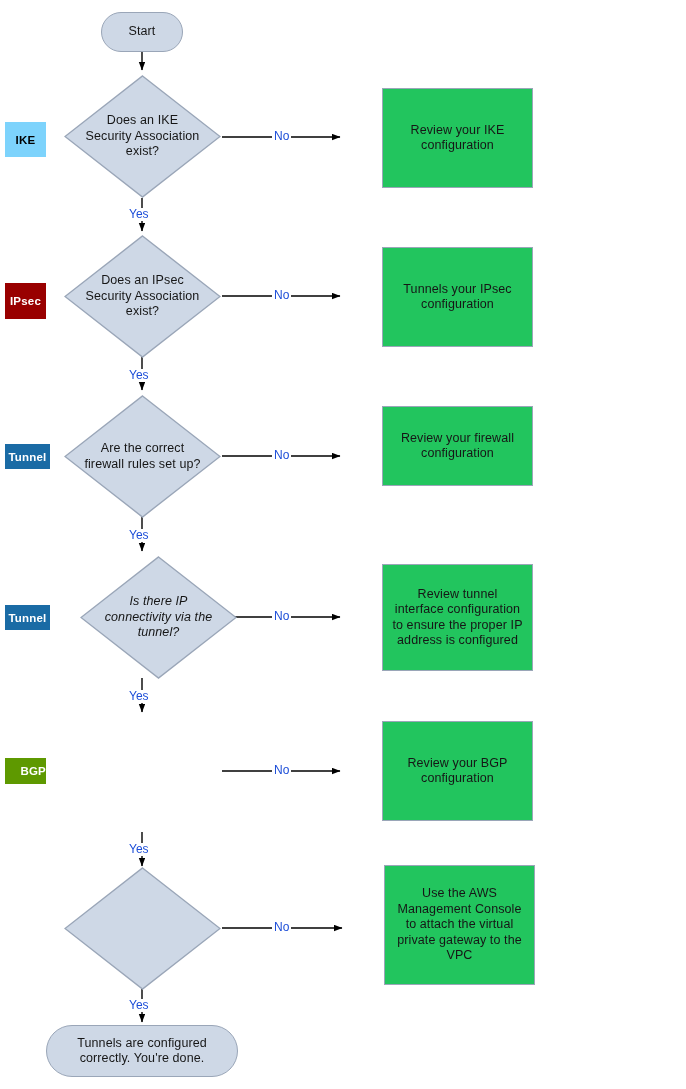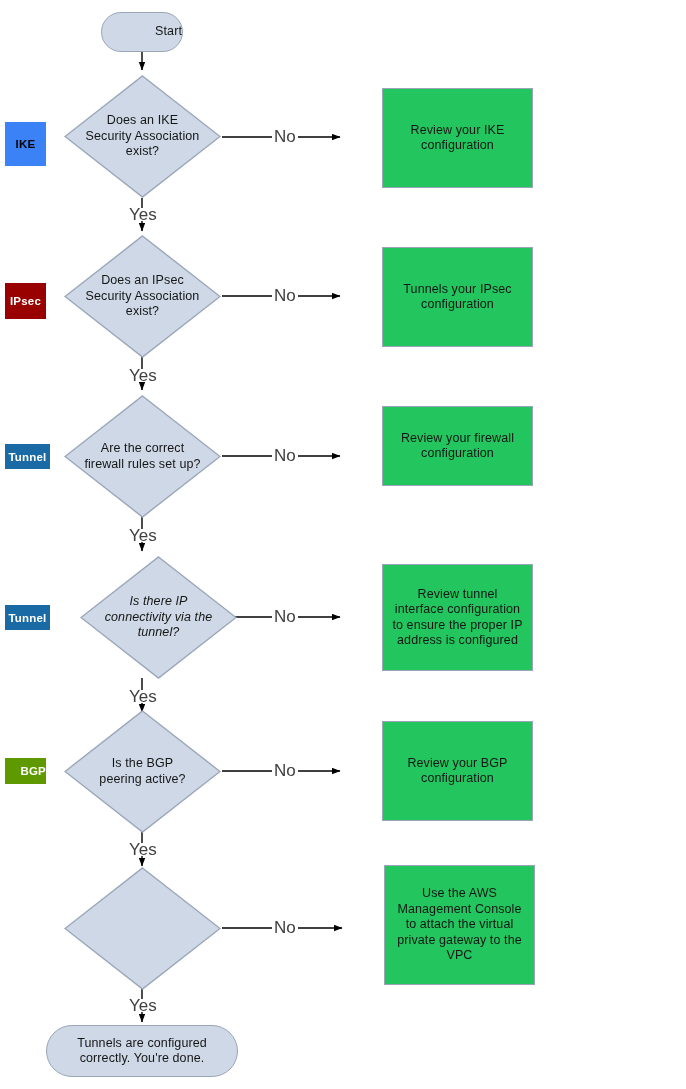--- a/index.html
+++ b/index.html
@@ -77,22 +77,22 @@
     align-items: center;
     justify-content: center;
     margin-left: 36px;
   }
   .process .node-text {
     width: 92%;
   }
   
   .edge-label {
     position: absolute;
-    font-size: 17px;
-    color: #404040;
+    font-size: 12px;
+    color: #1d4ed8;
     background: #ffffff;
     padding: 0 2px;
     line-height: 13px;
     white-space: nowrap;
   }
   
   .stage-badge {
     position: absolute;
     display: flex;
     align-items: center;
@@ -137,25 +137,25 @@
       <line x1="222" y1="771" x2="340" y2="771" marker-end="url(#arrowhead)"></line>
 
       <line x1="142" y1="832" x2="142" y2="866" marker-end="url(#arrowhead)"></line>
 
       <line x1="222" y1="928" x2="342" y2="928" marker-end="url(#arrowhead)"></line>
 
       <line x1="142" y1="989" x2="142" y2="1022" marker-end="url(#arrowhead)"></line>
     </g>
   </svg>
 
-  <div class="terminator" style="left:101px; top:12px; width:82px; height:40px;justify-content:flex-end;">
+  <div class="terminator" style="left:101px; top:12px; width:82px; height:40px;">
     <div class="node-text">Start</div>
   </div>
 
-  <div class="stage-badge" style="left:5px; top:122px; width:41px; height:44px; background:#3b82f6; color:#000000;">
+  <div class="stage-badge" style="left:5px; top:122px; width:41px; height:35px; background:#7dd3fc; color:#000000;">
     <span>IKE</span>
   </div>
   <div class="decision" style="left:64px; top:75px; width:157px; height:123px;">
     <svg class="diamond-shape" viewBox="0 0 157 123" preserveAspectRatio="none">
       <polygon points="78.5,1 156,61.5 78.5,122 1,61.5" fill="#ced8e6" stroke="#9aa6b8" stroke-width="1.4"></polygon>
     </svg>
     <div class="node-text">Does an IKE
 Security Association
 exist?</div>
   </div>
@@ -216,27 +216,20 @@
   <div class="edge-label" style="left:127px; top:690px;">Yes</div>
   <div class="process" style="left:346px; top:564px; width:151px; height:107px;">
     <div class="node-text">Review tunnel
 interface configuration
 to ensure the proper IP
 address is configured</div>
   </div>
 
   <div class="stage-badge" style="left:5px; top:758px; width:41px; height:26px; background:#5e9900; color:#ffffff;justify-content:flex-end;">
     <span>BGP</span>
-  </div>
-  <div class="decision" style="left:64px; top:710px; width:157px; height:123px;">
-    <svg class="diamond-shape" viewBox="0 0 157 123" preserveAspectRatio="none">
-      <polygon points="78.5,1 156,61.5 78.5,122 1,61.5" fill="#ced8e6" stroke="#9aa6b8" stroke-width="1.4"></polygon>
-    </svg>
-    <div class="node-text">Is the BGP
-peering active?</div>
   </div>
   <div class="edge-label" style="left:272px; top:764px;">No</div>
   <div class="edge-label" style="left:127px; top:843px;">Yes</div>
   <div class="process" style="left:346px; top:721px; width:151px; height:100px;">
     <div class="node-text">Review your BGP
 configuration</div>
   </div>
 
   <div class="decision" style="left:64px; top:867px; width:157px; height:123px;">
     <svg class="diamond-shape" viewBox="0 0 157 123" preserveAspectRatio="none">

